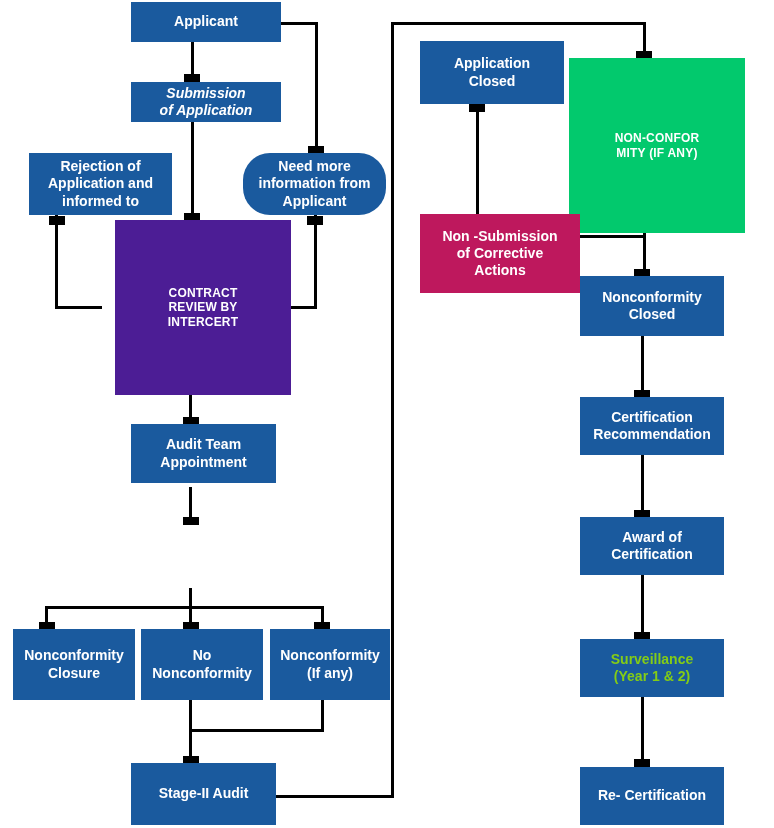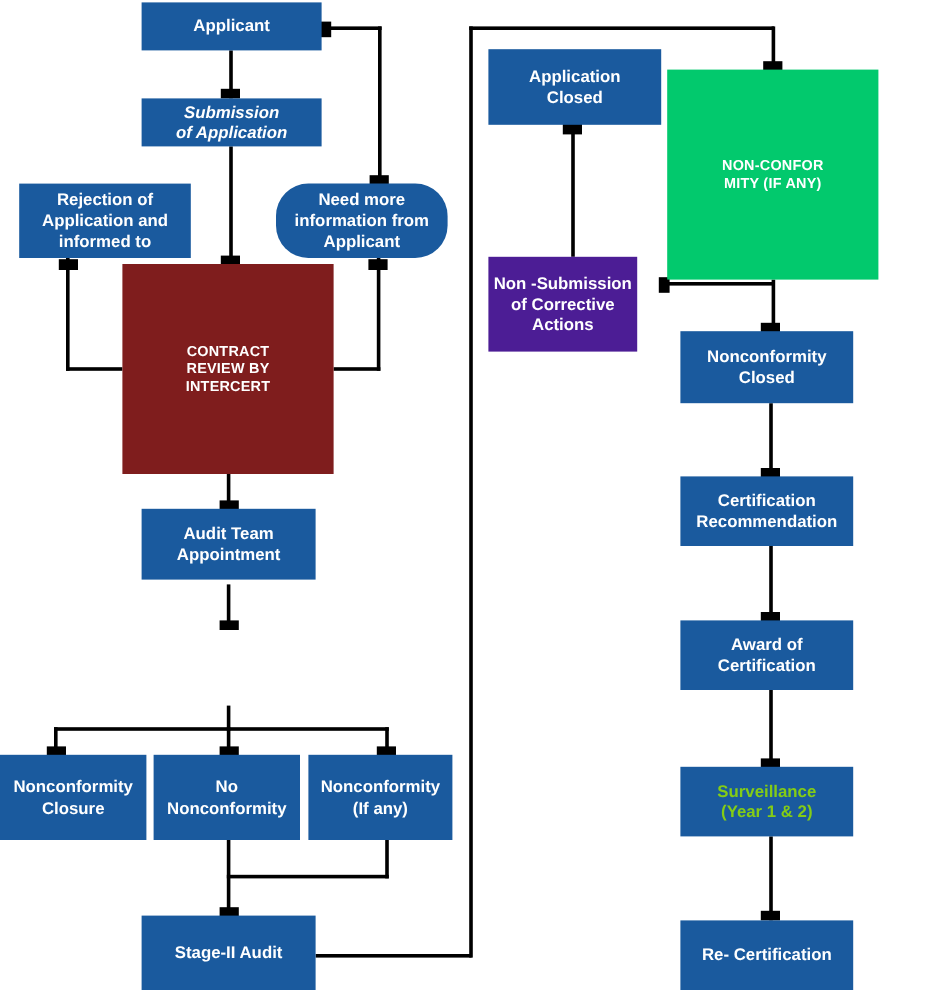--- a/index.html
+++ b/index.html
@@ -17,20 +17,21 @@
     display: flex;
     align-items: center;
     justify-content: center;
     text-align: center;
     color: #ffffff;
     font-weight: 700;
     font-size: 14px;
     line-height: 1.22;
     white-space: pre-line;
     background: #1a5a9e;
+    margin-left: 13px;
   }
   .node.green {
     background: #02c96d;
     font-size: 12px;
     letter-spacing: 0.2px;
   }
   .ln { position: absolute; background: #000000; }
   .tk { position: absolute; background: #000000; }
 </style>
 </head>
@@ -104,37 +105,37 @@
 
   <div class="node" style="left: 118px; top: 2px; width: 150px; height: 40px; background: rgb(26, 90, 158); color: rgb(255, 255, 255);">Applicant</div>
   <div class="node" style="left: 118px; top: 82px; width: 150px; height: 40px; background: rgb(26, 90, 158); color: rgb(255, 255, 255); font-style: italic;">Submission
 of Application</div>
   <div class="node" style="left: 16px; top: 153px; width: 143px; height: 62px; background: rgb(26, 90, 158); color: rgb(255, 255, 255);">Rejection of
 Application and
 informed to</div>
   <div class="node" style="left: 230px; top: 153px; width: 143px; height: 62px; background: rgb(26, 90, 158); color: rgb(255, 255, 255); border-radius: 27px;">Need more
 information from
 Applicant</div>
-  <div class="node green" style="left: 102px; top: 220px; width: 176px; height: 175px; background: #7f1d1d; color: rgb(255, 255, 255);">CONTRACT
+  <div class="node green" style="left: 102px; top: 220px; width: 176px; height: 175px; background: #4c1d95; color: rgb(255, 255, 255);">CONTRACT
 REVIEW BY
 INTERCERT</div>
   <div class="node" style="left: 118px; top: 424px; width: 145px; height: 59px; background: rgb(26, 90, 158); color: rgb(255, 255, 255);">Audit Team
 Appointment</div>
   <div class="node" style="left: 0px; top: 629px; width: 122px; height: 71px; background: rgb(26, 90, 158); color: rgb(255, 255, 255);">Nonconformity
 Closure</div>
   <div class="node" style="left: 128px; top: 629px; width: 122px; height: 71px; background: rgb(26, 90, 158); color: rgb(255, 255, 255);">No
 Nonconformity</div>
   <div class="node" style="left: 257px; top: 629px; width: 120px; height: 71px; background: rgb(26, 90, 158); color: rgb(255, 255, 255);">Nonconformity
 (If any)</div>
   <div class="node" style="left: 118px; top: 763px; width: 145px; height: 62px; background: rgb(26, 90, 158); color: rgb(255, 255, 255);">Stage-II Audit</div>
   <div class="node" style="left: 407px; top: 41px; width: 144px; height: 63px; background: rgb(26, 90, 158); color: rgb(255, 255, 255);">Application
 Closed</div>
   <div class="node green" style="left: 556px; top: 58px; width: 176px; height: 175px; background: rgb(2, 201, 109); color: rgb(255, 255, 255);">NON-CONFOR
 MITY (IF ANY)</div>
-  <div class="node" style="left: 407px; top: 214px; width: 124px; height: 79px; background: #4c1d95; color: rgb(255, 255, 255);">Non -Submission
+  <div class="node" style="left: 407px; top: 214px; width: 160px; height: 79px; background: #be185d; color: rgb(255, 255, 255);">Non -Submission
 of Corrective
 Actions</div>
   <div class="node" style="left: 567px; top: 276px; width: 144px; height: 60px; background: rgb(26, 90, 158); color: rgb(255, 255, 255);">Nonconformity
 Closed</div>
   <div class="node" style="left: 567px; top: 397px; width: 144px; height: 58px; background: rgb(26, 90, 158); color: rgb(255, 255, 255);">Certification
 Recommendation</div>
   <div class="node" style="left: 567px; top: 517px; width: 144px; height: 58px; background: rgb(26, 90, 158); color: rgb(255, 255, 255);">Award of
 Certification</div>
   <div class="node" style="left: 567px; top: 639px; width: 144px; height: 58px; background: rgb(26, 90, 158); color: #84cc16;">Surveillance
 (Year 1 &amp; 2)</div>

